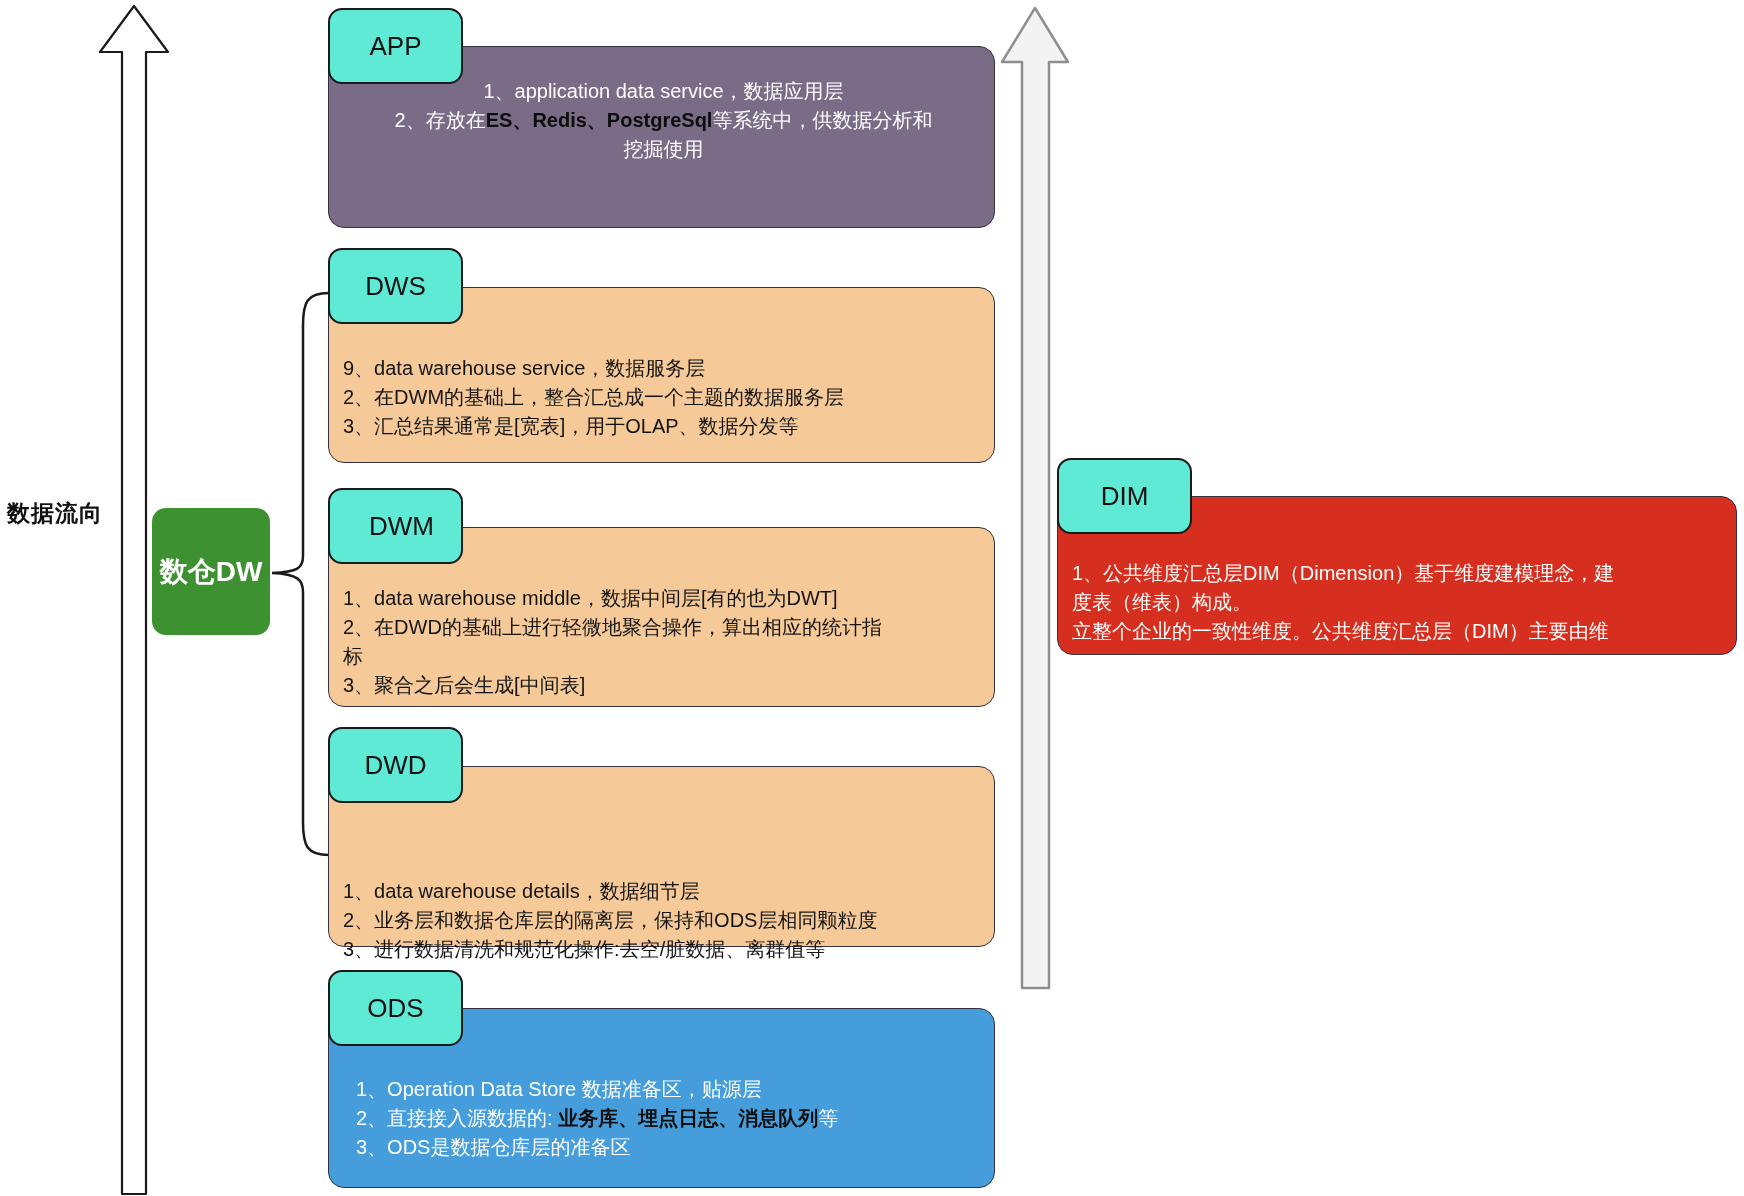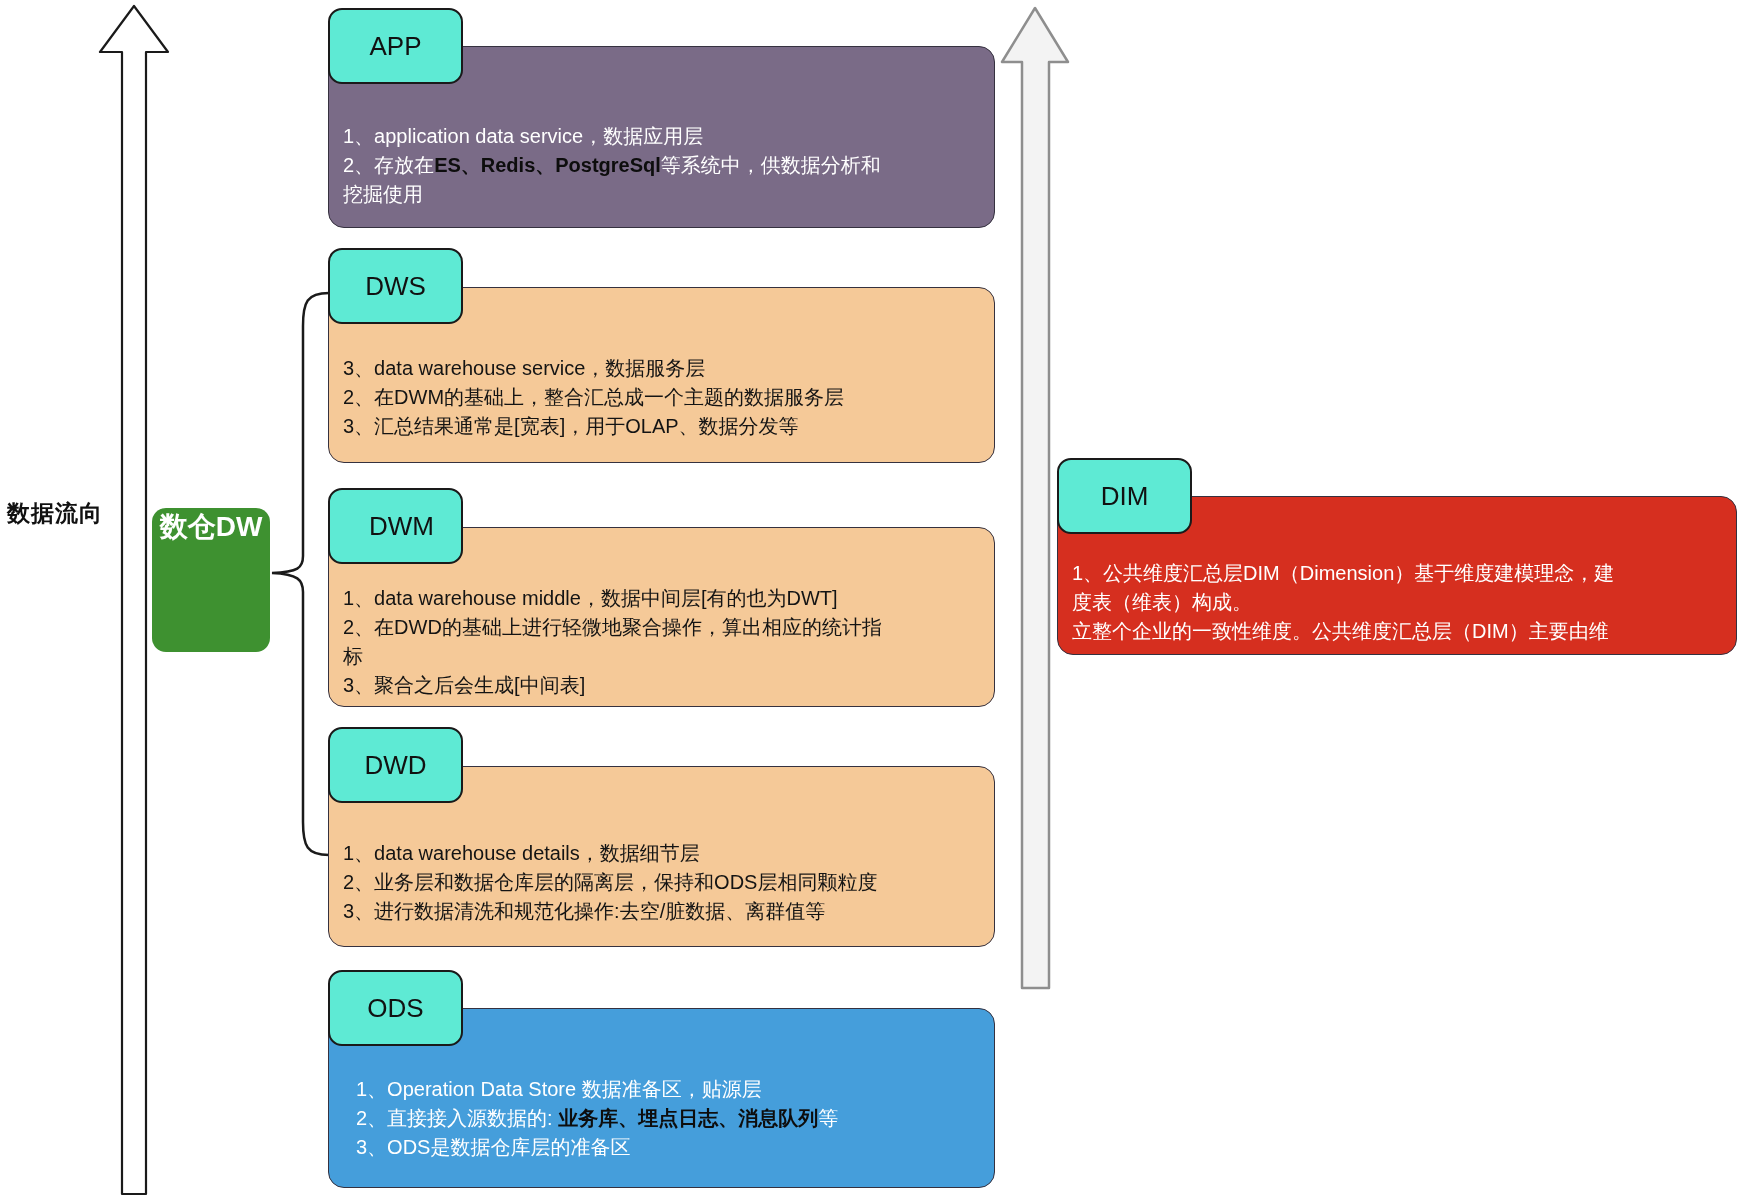--- a/index.html
+++ b/index.html
@@ -10,53 +10,53 @@
     overflow:hidden;
     font-family:"Liberation Sans","DejaVu Sans",sans-serif;
   }
   #diagram-svg{position:absolute;left:0;top:0;z-index:1;}
   .flow-label{
     position:absolute;left:7px;top:498px;width:110px;
     font-size:23px;font-weight:700;color:#111;z-index:2;
     letter-spacing:1px;
   }
   .hub{
-    position:absolute;left:152px;top:508px;width:118px;height:144px;
+    position:absolute;left:152px;top:508px;width:118px;height:127px;
     background:#3e9130;border-radius:14px;z-index:2;
-    display:flex;justify-content:center;
+    display:flex;align-items:center;justify-content:center;
     color:#fff;font-size:28px;font-weight:700;
   }
   .layer{position:absolute;z-index:2;}
   .tab{
     position:absolute;width:135px;height:76px;
     background:#5eead4;border:2.5px solid #1a1a1a;border-radius:14px;
     display:flex;align-items:center;justify-content:center;
     font-size:26px;font-weight:500;color:#111;z-index:4;
     box-sizing:border-box;
   }
   .body-box{
     position:absolute;border-radius:16px;z-index:3;
     border:1.5px solid #35313f;box-sizing:border-box;
   }
   .lines{padding:0 10px 0 14px;font-size:20px;line-height:29px;}
   .line{white-space:nowrap;}
   .seg-bold{font-weight:700;color:#0d0d0d;}
   
   .tab-app{left:328px;top:8px;}
   .body-app{left:328px;top:46px;width:667px;height:182px;background:#7a6b87;}
-  .body-app .lines{padding-top:75px;color:#ffffff;}
+  .body-app .lines{padding-top:30px;color:#ffffff;text-align:center;}
   .tab-dws{left:328px;top:248px;}
   .body-dws{left:328px;top:287px;width:667px;height:176px;background:#f5c998;}
   .body-dws .lines{padding-top:66px;color:#141414;}
   .tab-dwm{left:328px;top:488px;padding-left:12px;}
   .body-dwm{left:328px;top:527px;width:667px;height:180px;background:#f5c998;}
   .body-dwm .lines{padding-top:56px;color:#141414;}
   .tab-dwd{left:328px;top:727px;}
   .body-dwd{left:328px;top:766px;width:667px;height:181px;background:#f5c998;}
-  .body-dwd .lines{padding-top:72px;color:#141414;}
+  .body-dwd .lines{padding-top:110px;color:#141414;}
   .tab-ods{left:328px;top:970px;}
   .body-ods{left:328px;top:1008px;width:667px;height:180px;background:#459edb;}
   .body-ods .lines{padding-top:66px;color:#ffffff;padding-left:27px;}
   .tab-dim{left:1057px;top:458px;}
   .body-dim{left:1057px;top:496px;width:680px;height:159px;background:#d62f1f;}
   .body-dim .lines{padding-top:62px;color:#ffffff;}
 </style>
 </head>
 <body>
 
@@ -87,21 +87,21 @@
         </div>
     </div>
     <div class="tab tab-app">
       <span>APP</span>
     </div>
   </div>
 
   <div class="layer">
     <div class="body-box body-dws">
       <div class="lines">
-          <div class="line"><span>3、data warehouse service，数据服务层</span></div>
+          <div class="line"><span>9、data warehouse service，数据服务层</span></div>
           <div class="line"><span>2、在DWM的基础上，整合汇总成一个主题的数据服务层</span></div>
           <div class="line"><span>3、汇总结果通常是[宽表]，用于OLAP、数据分发等</span></div>
         </div>
     </div>
     <div class="tab tab-dws">
       <span>DWS</span>
     </div>
   </div>
 
   <div class="layer">

